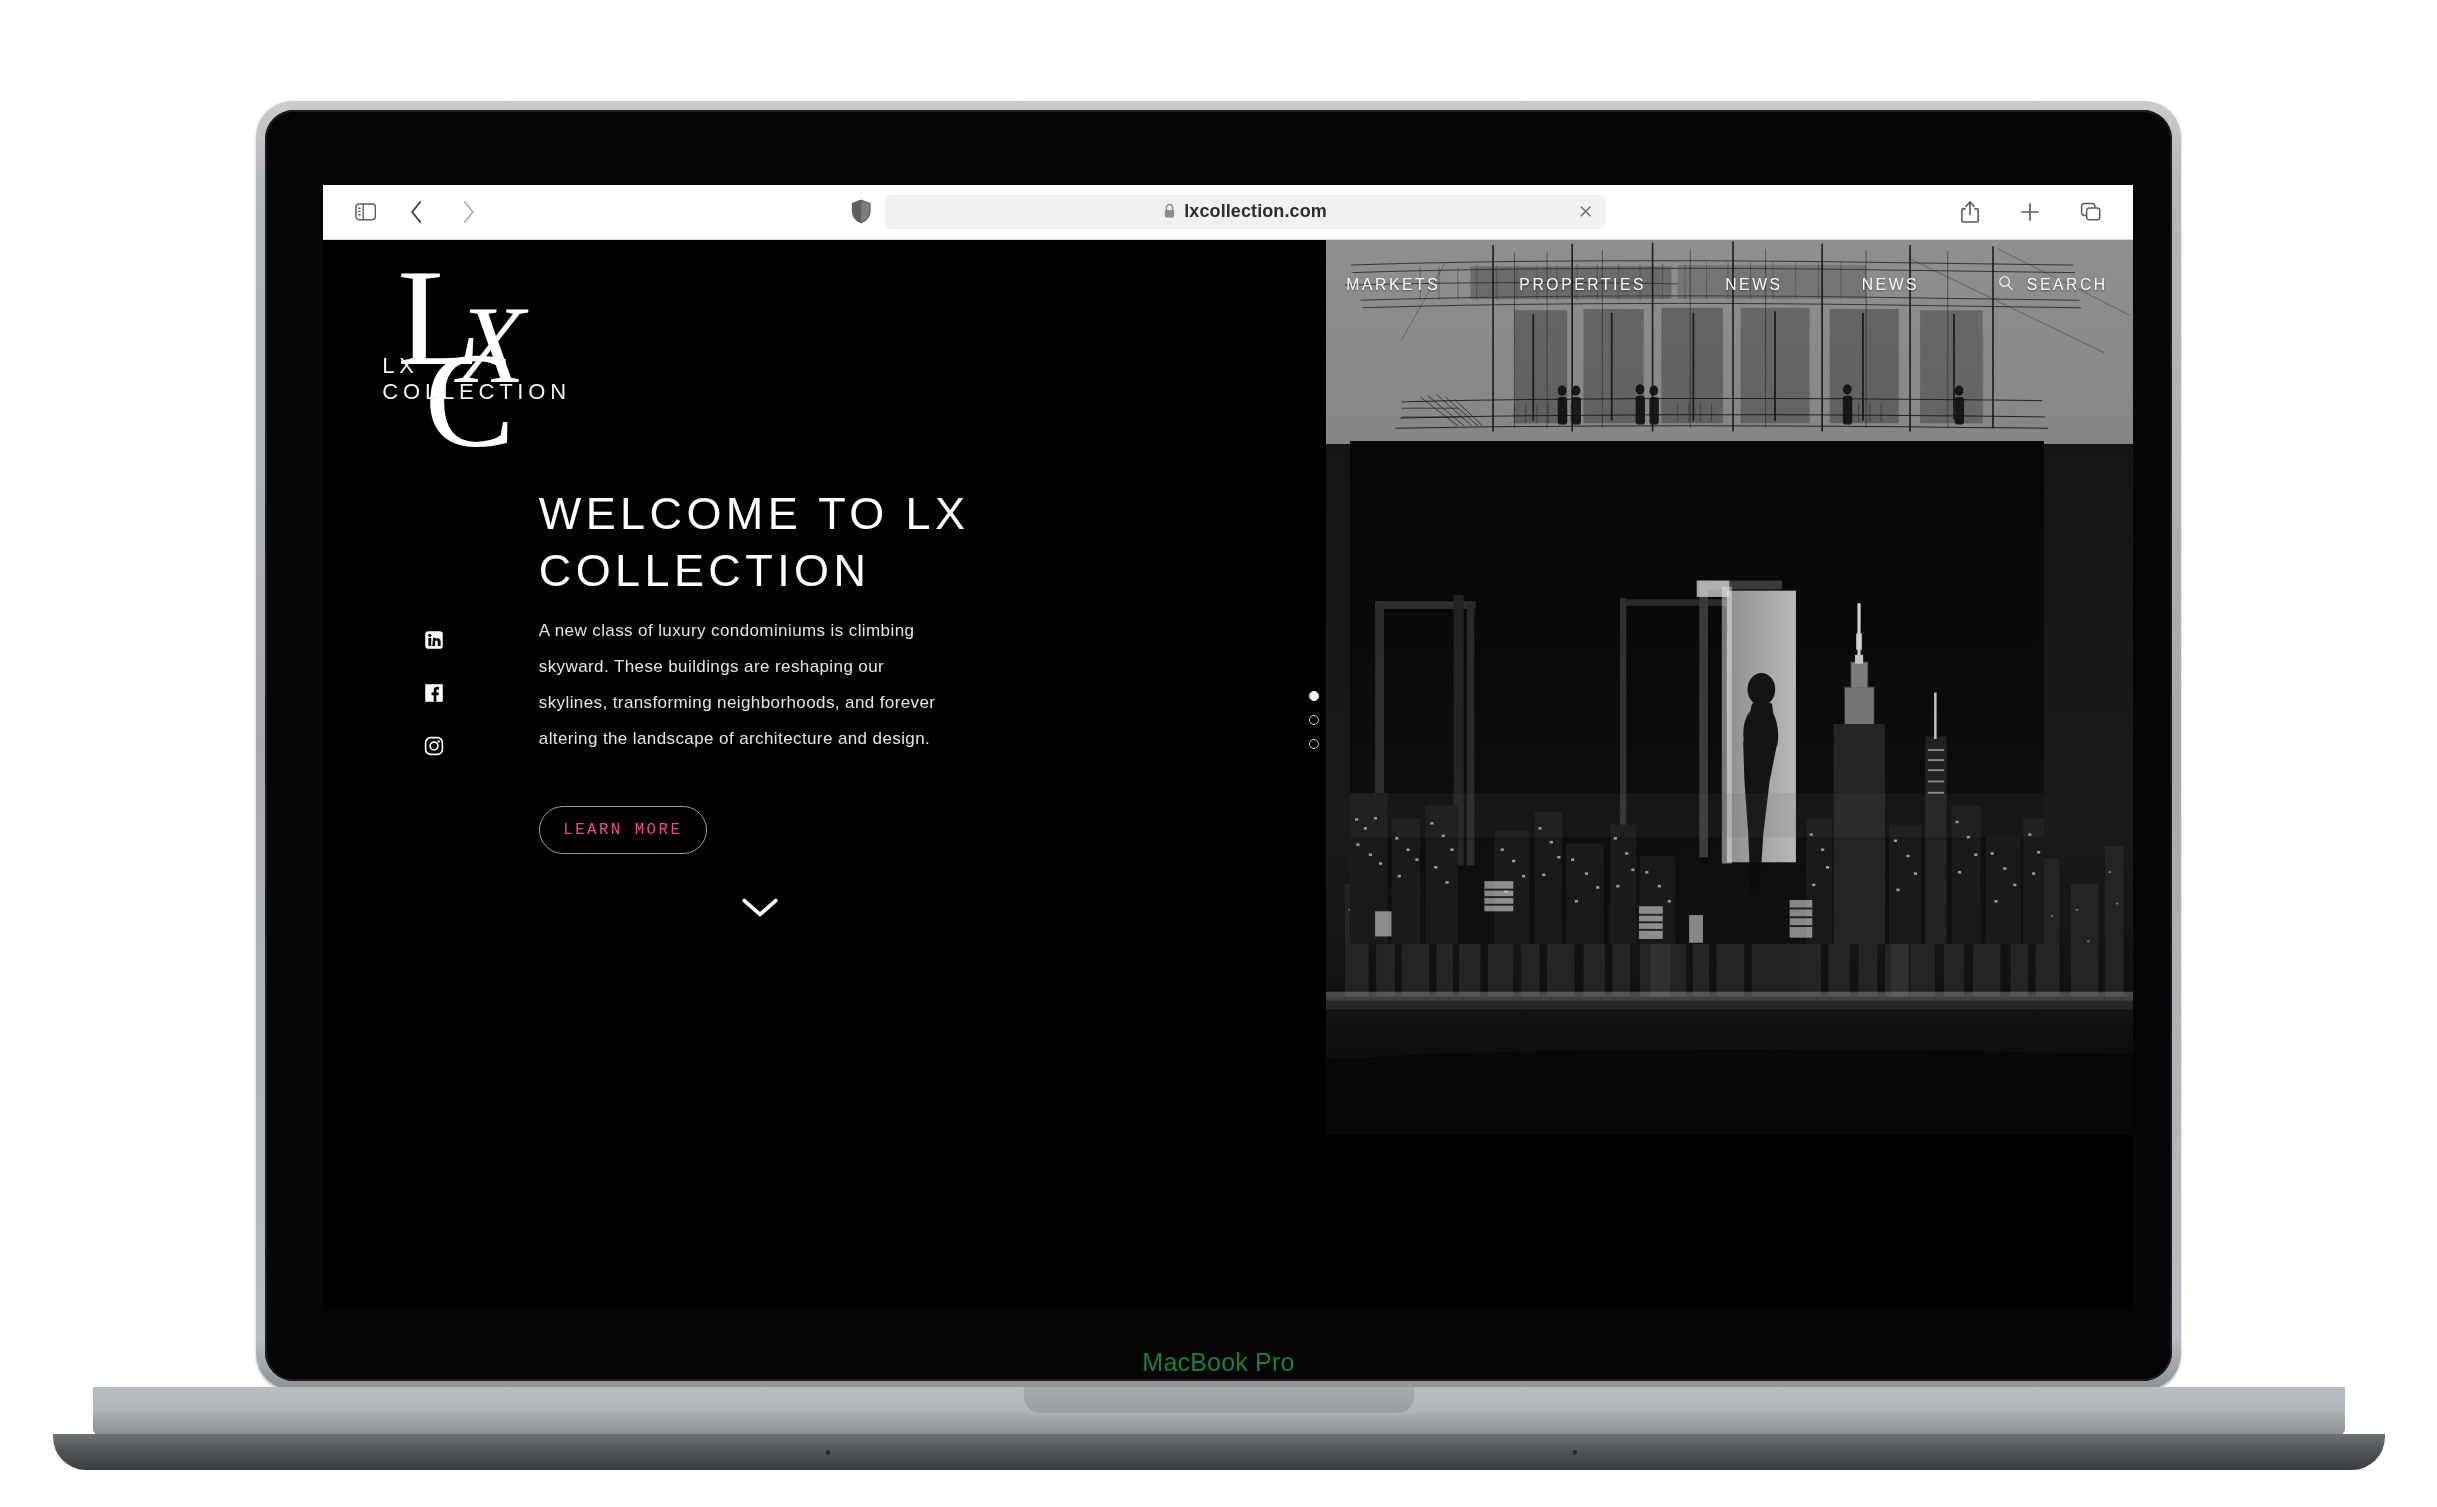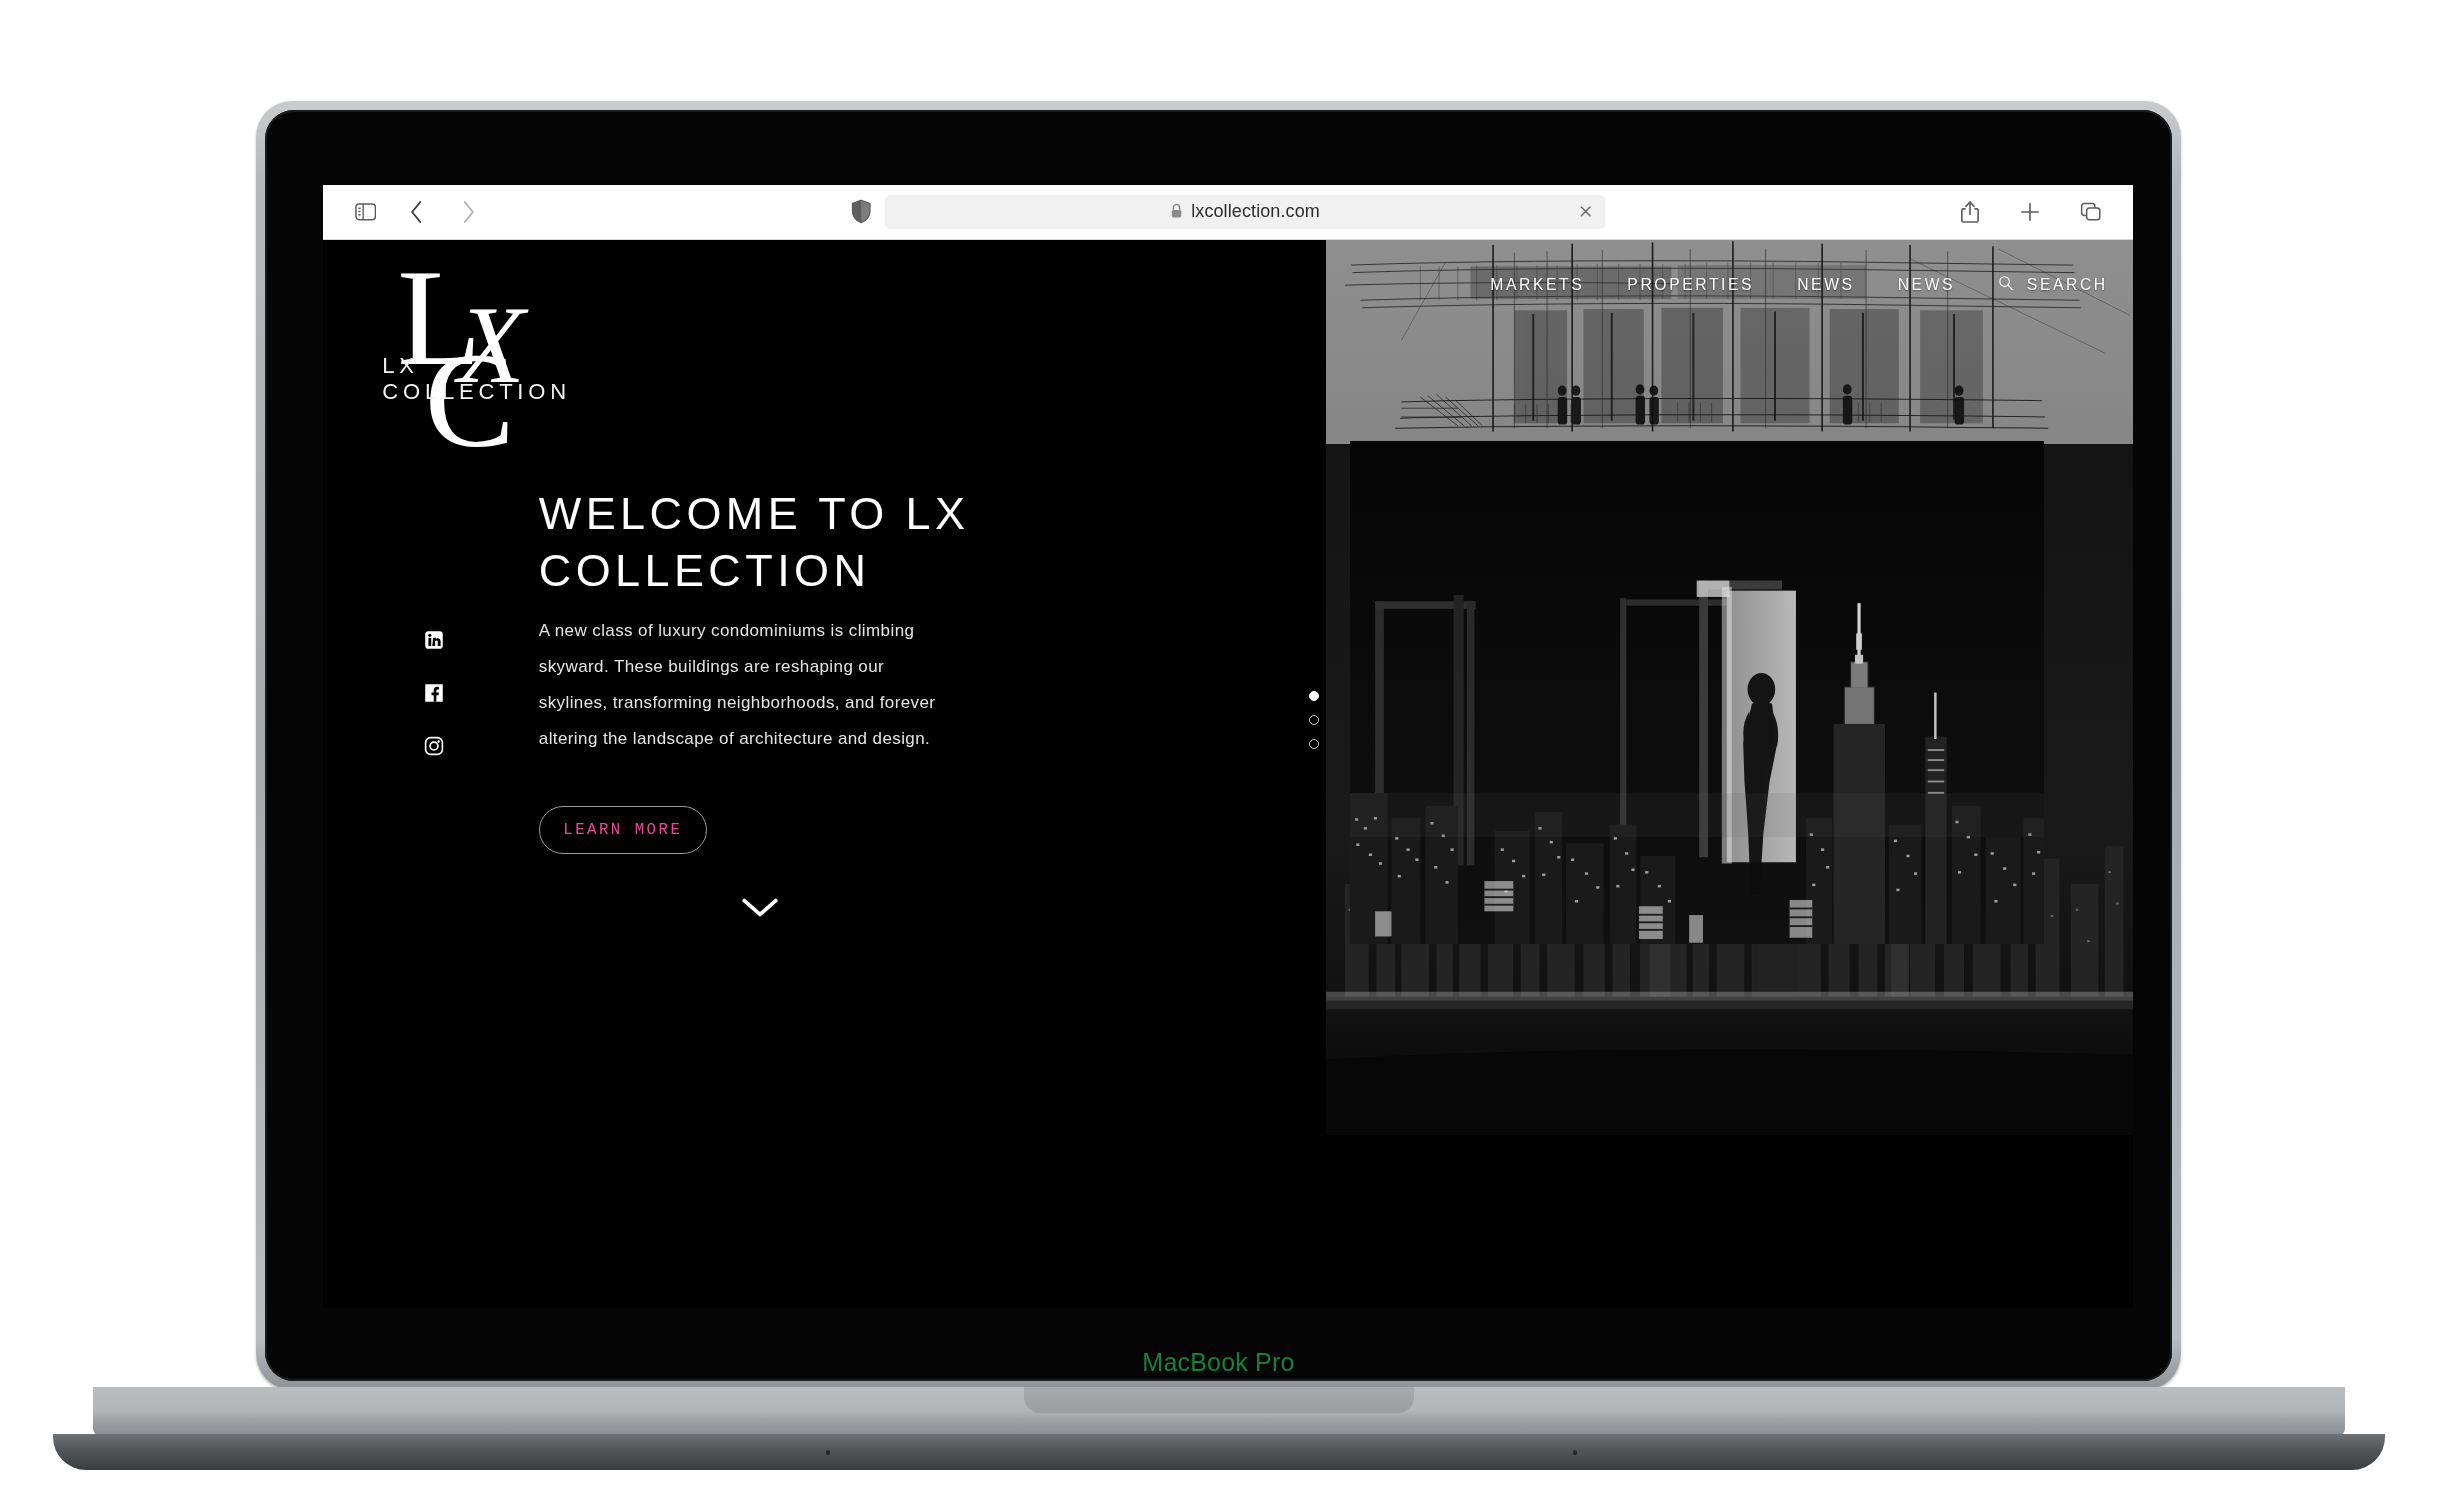--- a/index.html
+++ b/index.html
@@ -107,20 +107,21 @@
   .browser-bar {
     position: absolute;
     left: 0; top: 0;
     width: 100%;
     height: 55px;
     background: #ffffff;
     border-bottom: 0.6px solid #d8d8d8;
     display: flex;
     align-items: center;
     padding: 0 28px;
+    font-weight: bold;
   }
   .chrome-left { display: flex; align-items: center; gap: 22.6px; }
   .chrome-right { display: flex; align-items: center; gap: 31px; margin-left: auto; }
 
   .icon-btn {
     width: 29px; height: 29px;
     display: flex; align-items: center; justify-content: center;
     cursor: default;
   }
   .icon-btn svg { display: block; }
@@ -192,20 +193,21 @@
     z-index: 8;
   }
   .nav-link {
     color: #ffffff;
     font-size: 15.7px;
     letter-spacing: 2.6px;
     font-weight: 400;
     text-decoration: none;
     white-space: nowrap;
     text-shadow: 0 0.6px 1.9px rgba(0,0,0,.45);
+    margin-left: 36px;
   }
   .nav-search { display: flex; align-items: center; gap: 13px; }
 
   
   .brand {
     position: absolute;
     left: 67px;
     top: 24px;
     width: 207px;
     height: 182px;

